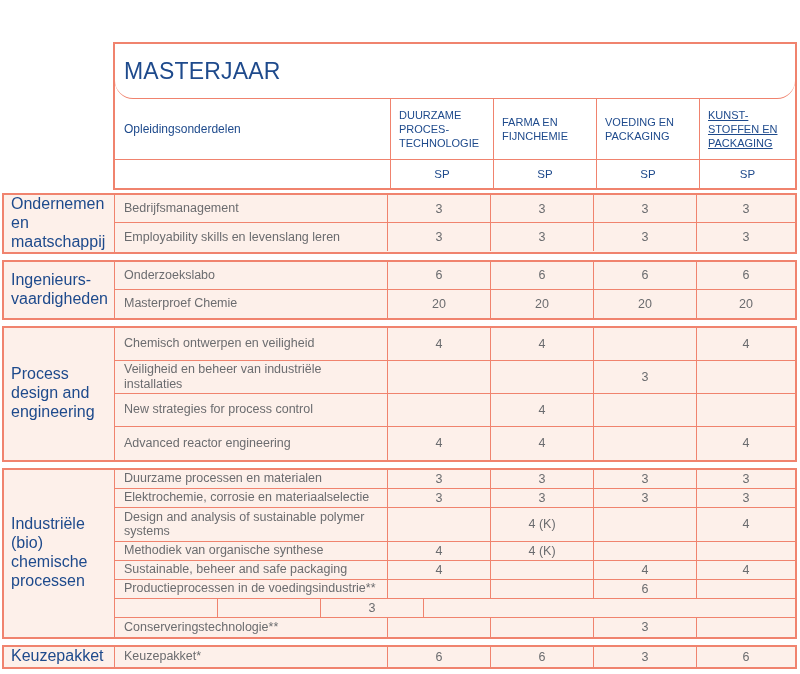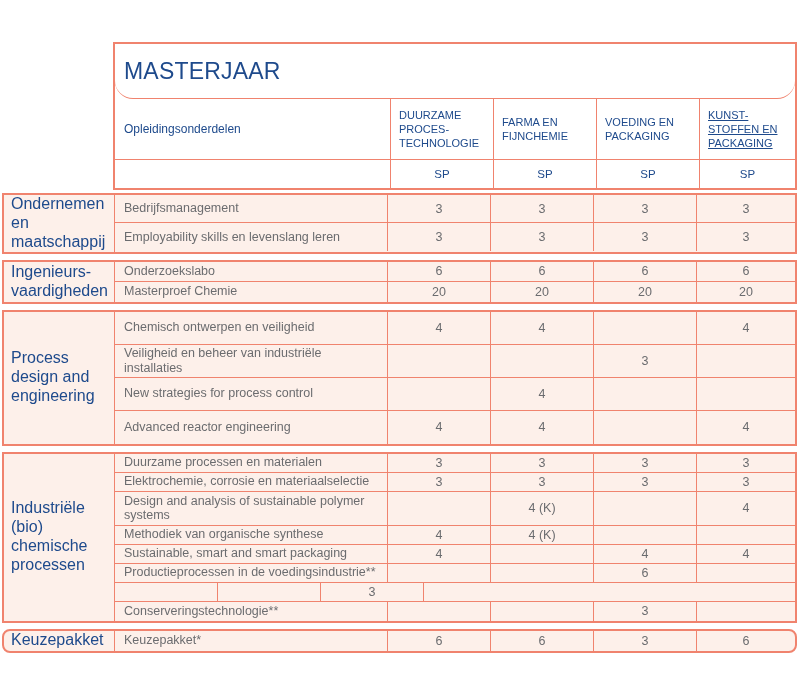--- a/index.html
+++ b/index.html
@@ -67,26 +67,26 @@
     color:var(--gray); font-size:12.5px; line-height:1.15;
   }
   .val{
     width:103px; border-right:1px solid var(--salmon);
     display:flex; align-items:center; justify-content:center;
     color:var(--gray); font-size:12.5px;
   }
   .val:last-child{ width:auto; flex:1; border-right:none; }
 
   .g1 .row{ height:28px; }
-  .g2 .row{ height:20px;justify-content:flex-end; }
+  .g2 .row{ height:28px;justify-content:flex-end; }
   .g3 .row{ height:33px; }
   .g4 .row{ height:19px; }
   .g4 .row.tall{ height:34px; }
   .g5 .row{ height:20px; }
-  .g5{ margin-bottom:21px;border-radius:8px; }
+  .g5{ margin-bottom:21px; }
 
   
   .total-box{
     margin-left:115px; width:682px; height:35px;
     border:2px solid var(--salmon); background:#84cc16; display:flex;
   }
   .total-label{
     width:273px; border-right:1px solid var(--salmon);
     display:flex; align-items:center; padding-left:9px;
     color:var(--navy); font-size:13.5px;
@@ -234,21 +234,21 @@
         <div class="val">4</div>
       </div>
       <div class="row">
         <div class="row-label">Methodiek van organische synthese</div>
         <div class="val">4</div>
         <div class="val">4 (K)</div>
         <div class="val"></div>
         <div class="val"></div>
       </div>
       <div class="row">
-        <div class="row-label">Sustainable, smart and smart packaging</div>
+        <div class="row-label">Sustainable, beheer and safe packaging</div>
         <div class="val">4</div>
         <div class="val"></div>
         <div class="val">4</div>
         <div class="val">4</div>
       </div>
       <div class="row">
         <div class="row-label">Productieprocessen in de voedingsindustrie**</div>
         <div class="val"></div>
         <div class="val"></div>
         <div class="val">6</div>

